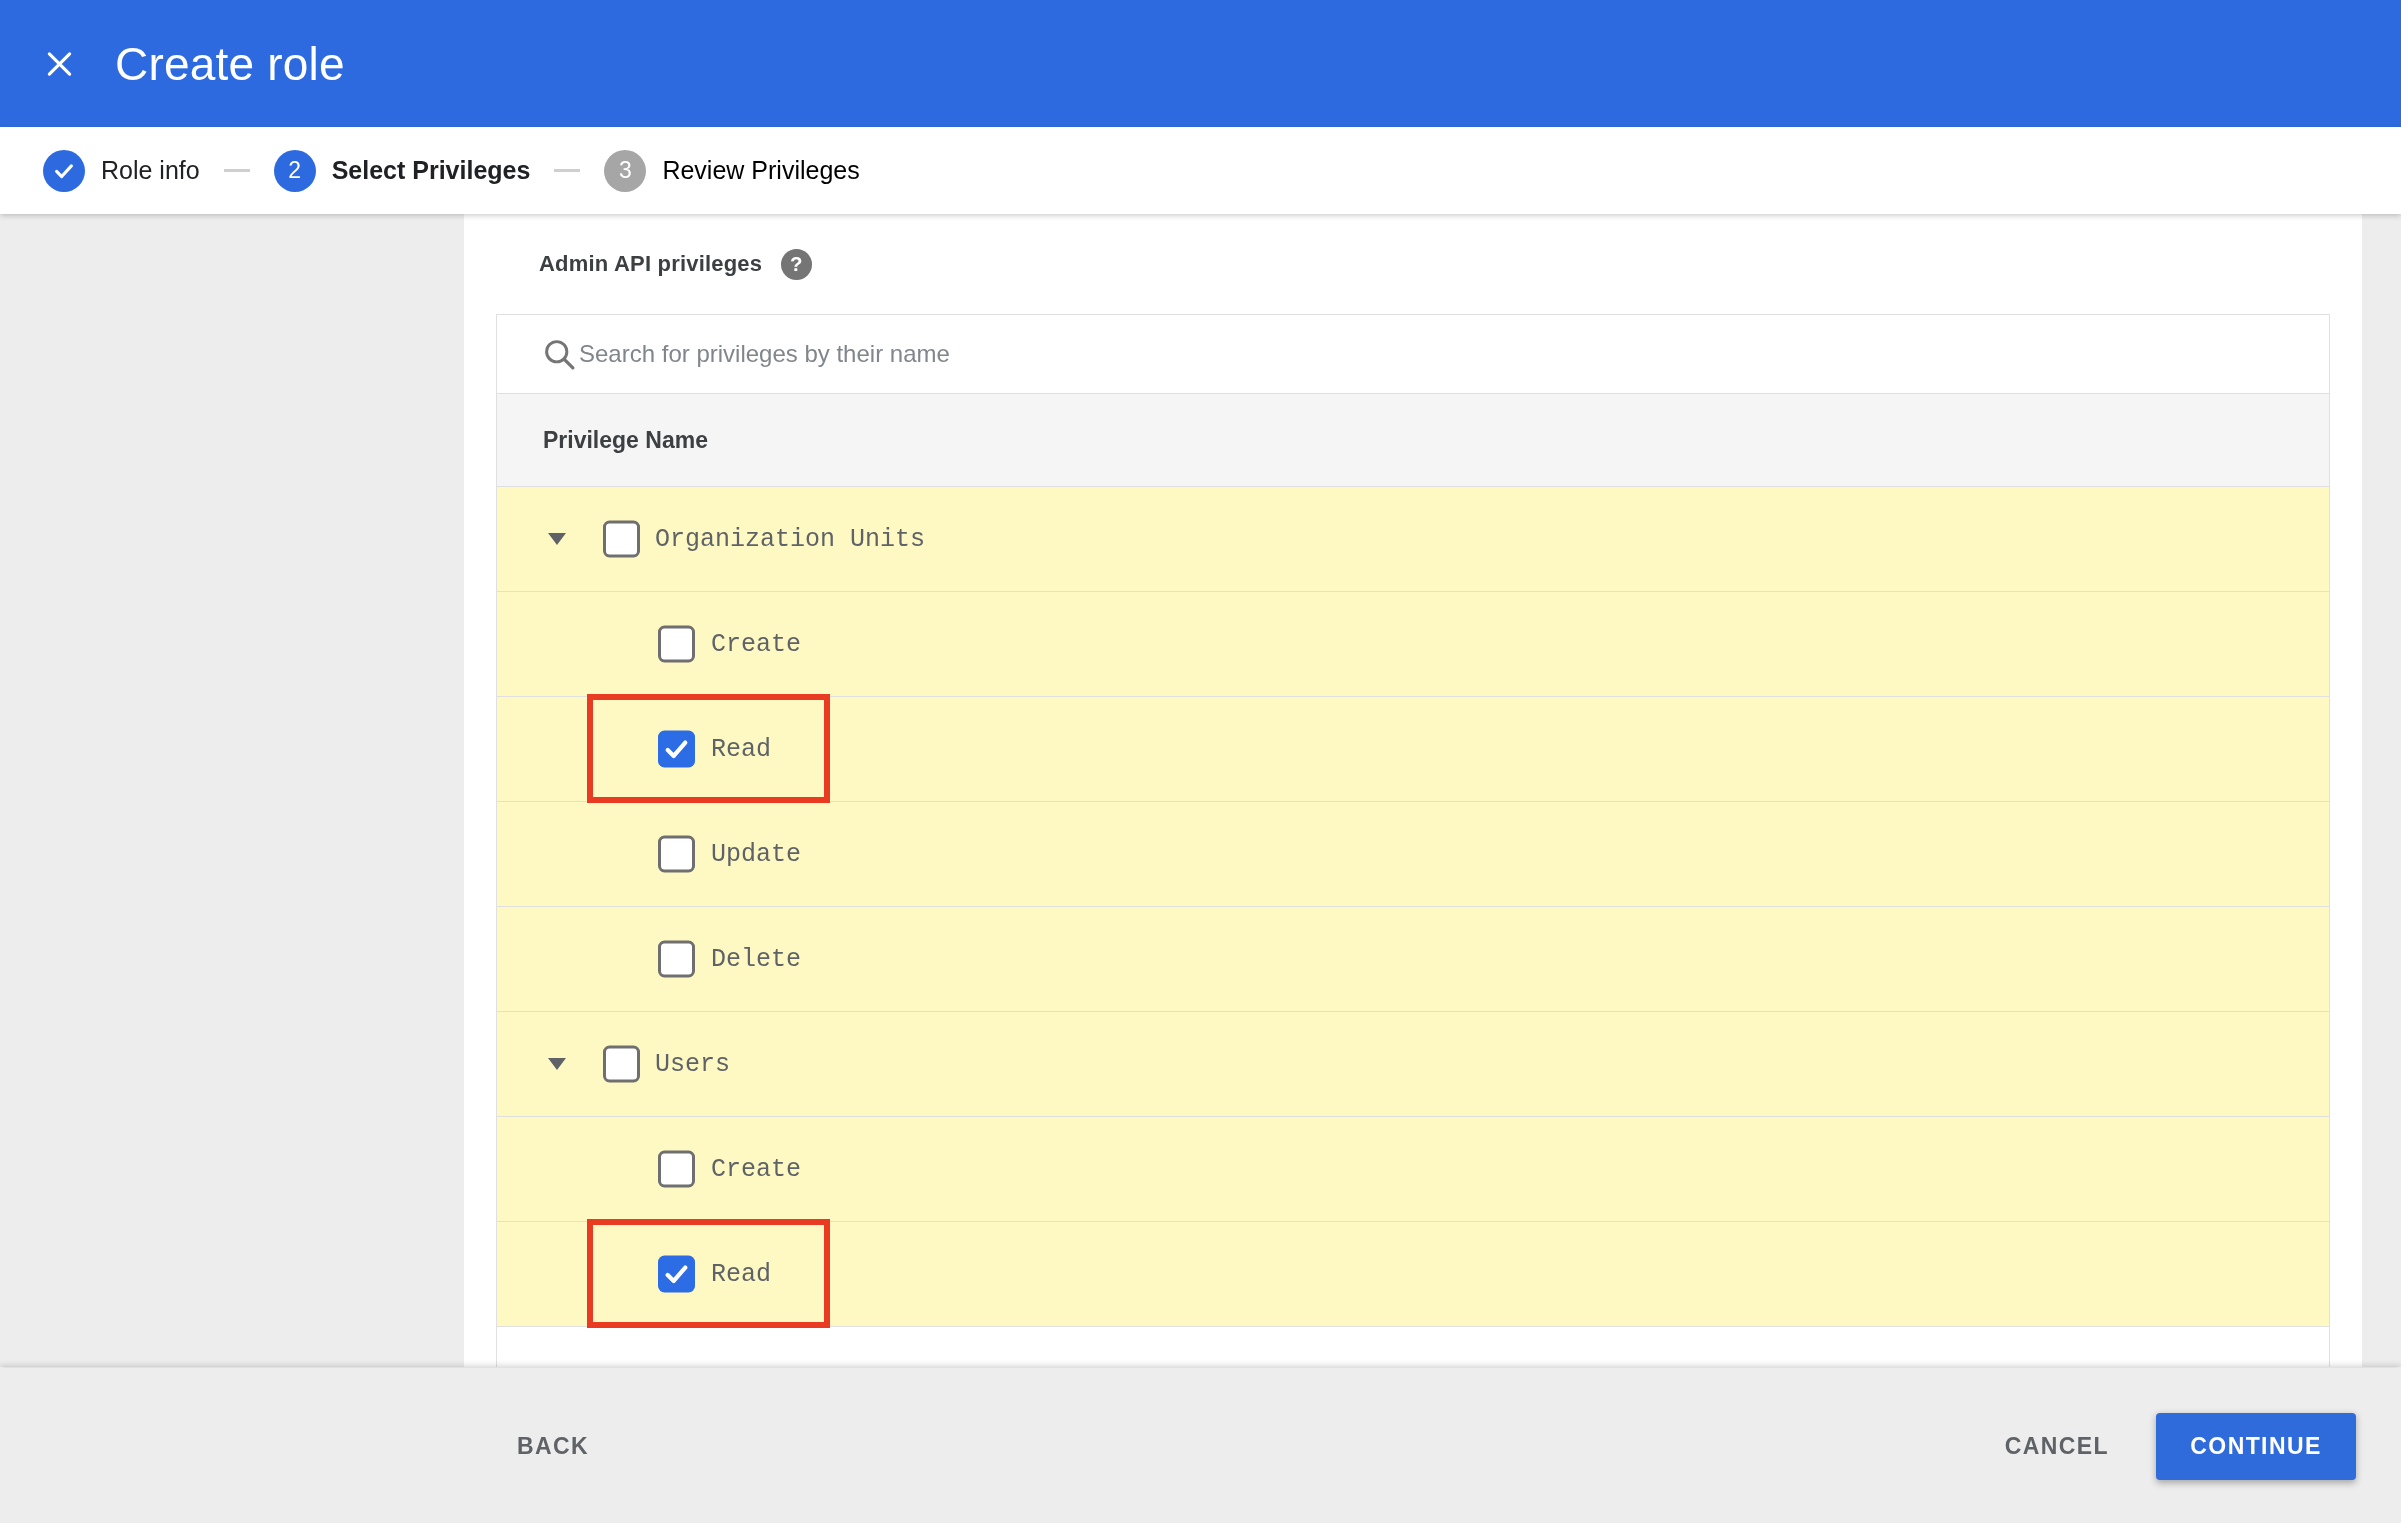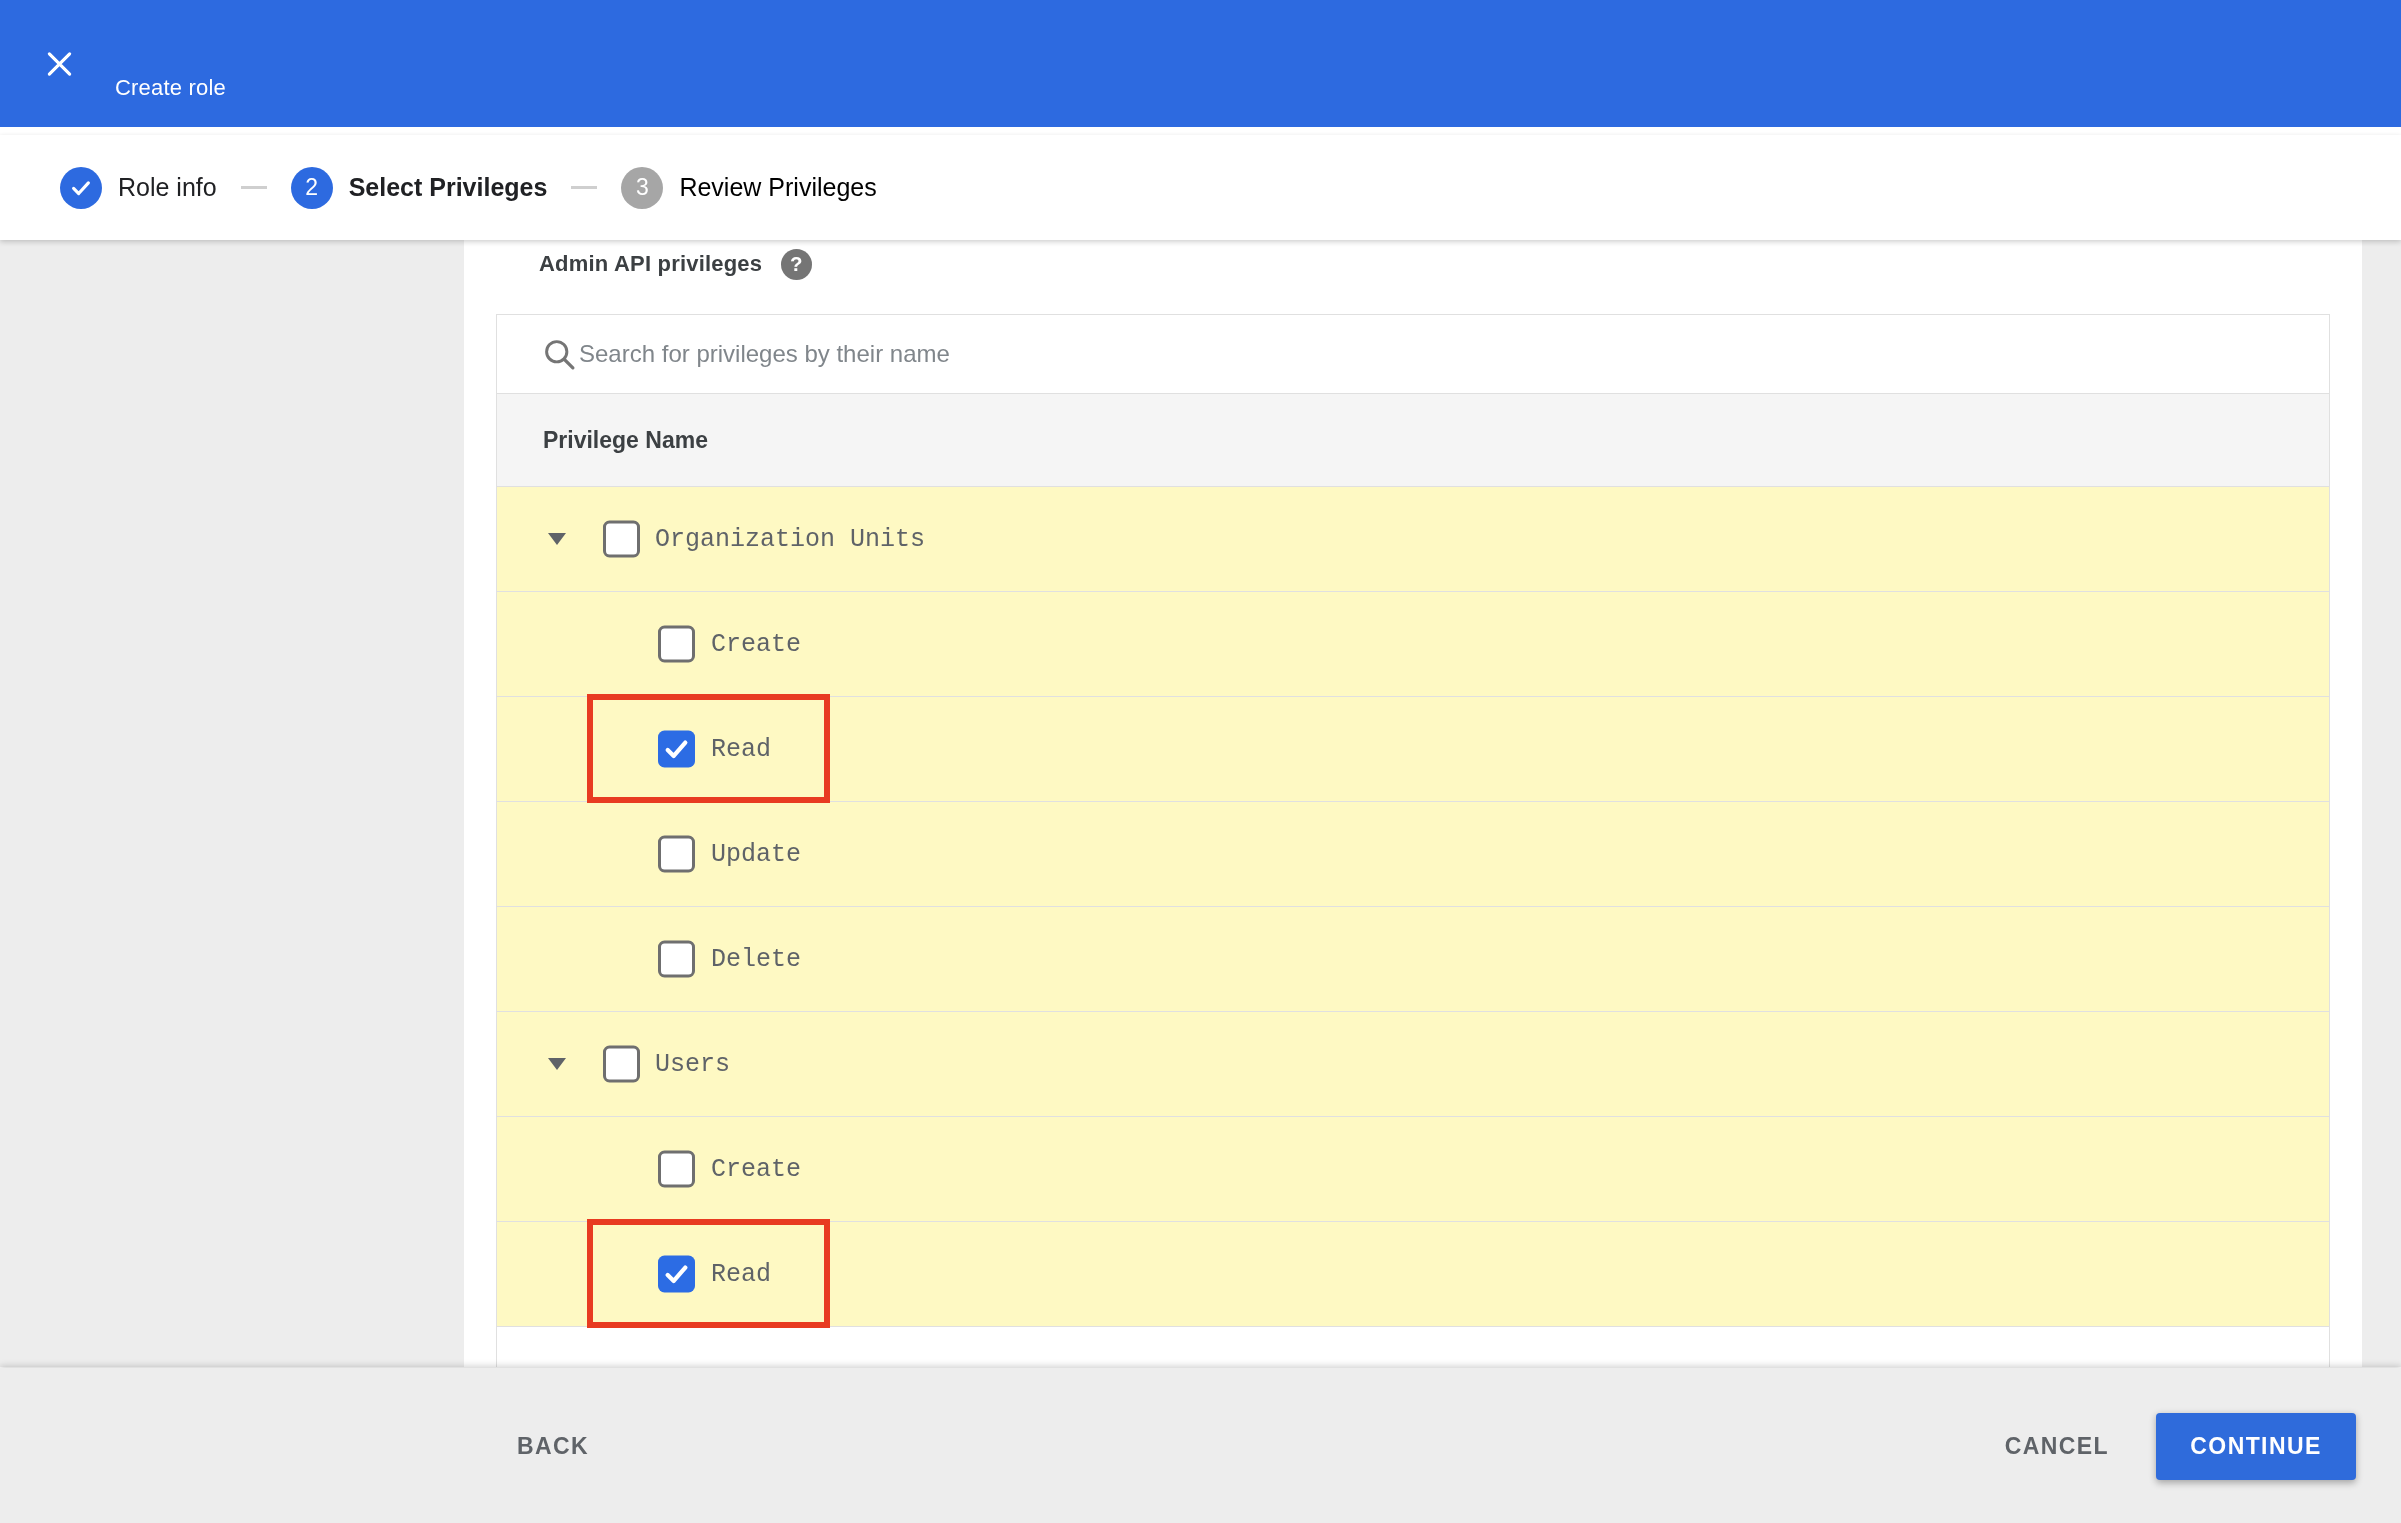--- a/index.html
+++ b/index.html
@@ -5,25 +5,25 @@
   * { box-sizing: border-box; }
   html,body { margin:0; padding:0; background:#fff; }
   body { font-family:"Liberation Sans","DejaVu Sans",sans-serif; }
   .app { position:relative; width:2401px; height:1524px; background:#fff; overflow:hidden; }
 
   
   .topbar { position:absolute; left:0; top:0; width:100%; height:127px; background:#2d6ae0; }
   .close-btn { position:absolute; left:39px; top:50%; transform:translateY(-50%);
     width:41px; height:41px; display:flex; align-items:center; justify-content:center; cursor:pointer; }
   .topbar-title { position:absolute; left:115px; top:50%; transform:translateY(-50%);
-    color:#ffffff; font-size:22px; font-weight:400; letter-spacing:0.2px;margin-top:24px; }
+    color:#ffffff; font-size:46px; font-weight:400; letter-spacing:0.2px; }
 
   
-  .stepper { position:absolute; left:0; top:127px; width:100%; height:105px; background:#fff;
-    box-shadow:0 1.9px 5.6px rgba(0,0,0,.22); z-index:5; display:flex; align-items:center; padding-left:60px;margin-top:8px; }
+  .stepper { position:absolute; left:0; top:127px; width:100%; height:87px; background:#fff;
+    box-shadow:0 1.9px 5.6px rgba(0,0,0,.22); z-index:5; display:flex; align-items:center; padding-left:43px; }
   .step { display:flex; align-items:center; }
   .step-circle { width:42px; height:42px; border-radius:50%; flex:0 0 auto;
     display:flex; align-items:center; justify-content:center; color:#fff; font-size:23px; }
   .step-circle.done, .step-circle.active { background:#2d6ae0; }
   .step-circle.todo { background:#a6a6a6; }
   .step-label { margin-left:16px; font-size:25px; color:#202124; white-space:nowrap; }
   .step-label.bold { font-weight:bold; }
   .step-label.muted { color:#000000; }
   .step-dash { width:26px; height:2.8px; background:#cfcfcf; margin:0 24px; flex:0 0 auto; }
 

